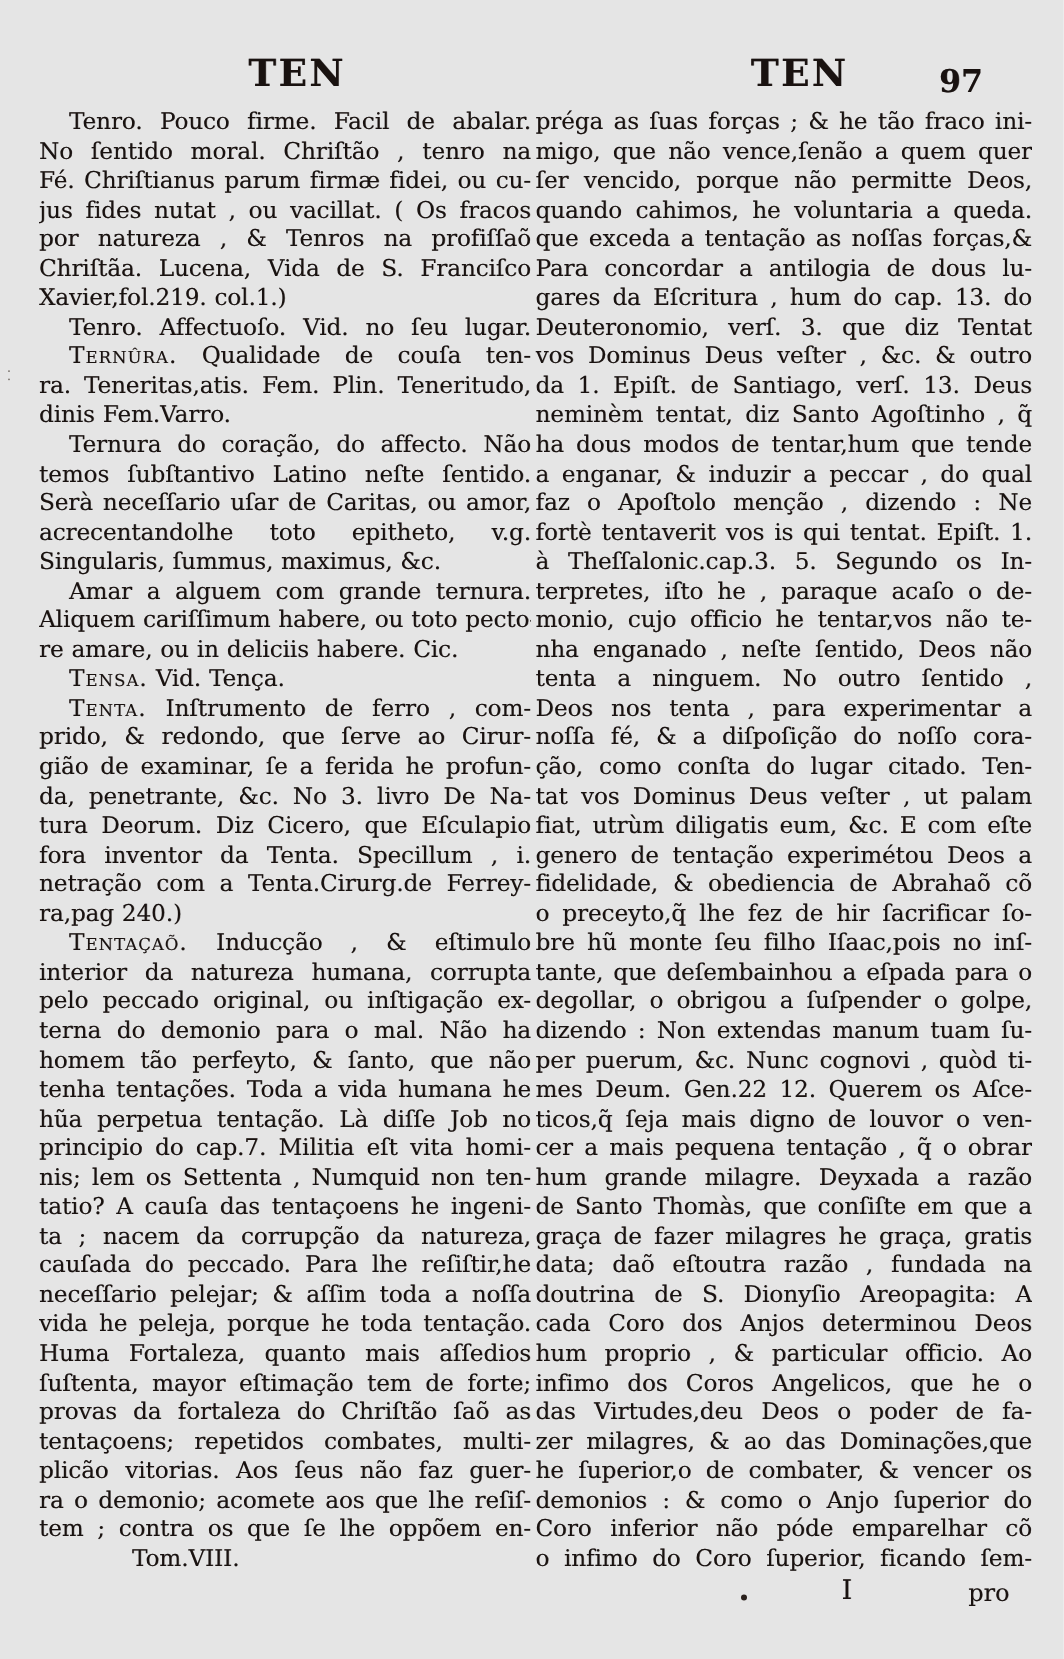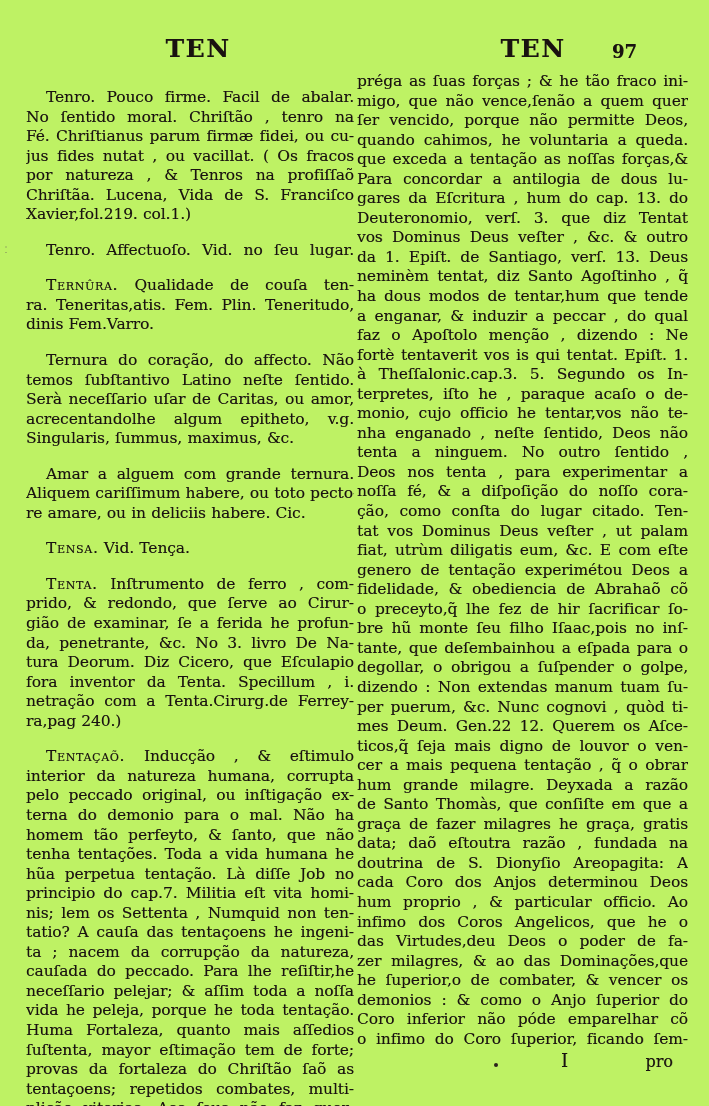--- a/index.html
+++ b/index.html
@@ -6,51 +6,51 @@
   body {
     width:709px; height:1106px;
     background:#ffffff;
     position:relative;
     font-family:"DejaVu Serif", serif;
     color:#191210;
     overflow:hidden;
   }
   .page {
     position:absolute; inset:0;
-    background:#bef264;
+    background:#e5e5e5;
   }
   .running-title {
     position:absolute; top:34px;
     font-size:25px; font-weight:bold;
     letter-spacing:1.5px;
     text-align:center;
     text-shadow:0.3px 0.3px 0 rgba(25,18,16,0.5);
   }
   .running-title.left  { left:26px;  width:328px; transform:translateX(8px); }
   .running-title.right { left:358px; width:330px; transform:translateX(10px); }
   .page-number {
-    position:absolute; top:41px; left:612px;
-    font-size:18px; font-weight:bold;
+    position:absolute; top:41px; left:626px;
+    font-size:21px; font-weight:bold;
     text-shadow:0.3px 0.3px 0 rgba(25,18,16,0.5);
   }
   .col { position:absolute; top:72px; }
   .col-left  { left:26px;  width:328px; }
   .col-right { left:357px; width:331px; }
   .line {
     font-size:15.4px;
     line-height:19.55px; height:19.55px;
     text-align:justify; text-align-last:justify;
     overflow:hidden;
     letter-spacing:-0.05px;
     word-spacing:0.4px;
     text-shadow:0.28px 0.28px 0 rgba(25,18,16,0.45);
     white-space:nowrap;
   }
   .line.nj { text-align-last:left; white-space:normal; }
-  .line.ind { padding-left:20px;margin-top:16px; }
+  .line.ind { padding-left:20px; }
   .i  { }
   .sc { font-variant:small-caps; letter-spacing:0.7px; }
   .sig-row {
     position:absolute; top:1050px; left:357px; width:331px; height:20px;
     font-size:16px;
     text-shadow:0.28px 0.28px 0 rgba(25,18,16,0.45);
   }
   .sig   { position:absolute; left:204px; top:0; font-size:18px; }
   .catch { position:absolute; right:15px; top:2px; font-size:16px; }
   .margin-mark {
@@ -80,21 +80,21 @@
       <div class="line"><span>por natureza , &amp; </span><span class="i">Tenros</span><span> na profiſſaõ</span></div>
       <div class="line"><span>Chriſtãa. Lucena, Vida de S. Franciſco</span></div>
       <div class="line nj"><span>Xavier,fol.219. col.1.)</span></div>
       <div class="line ind"><span>Tenro. Affectuoſo. </span><span class="i">Vid.</span><span> no ſeu lugar.</span></div>
       <div class="line ind"><span class="sc">Ternûra.</span><span> Qualidade de couſa ten-</span></div>
       <div class="line"><span>ra. </span><span class="i">Teneritas,atis. Fem. Plin. Teneritudo,</span></div>
       <div class="line nj"><span class="i">dinis Fem.Varro.</span></div>
       <div class="line ind"><span>Ternura do coração, do affecto. Não</span></div>
       <div class="line"><span>temos ſubſtantivo Latino neſte ſentido.</span></div>
       <div class="line"><span>Serà neceſſario uſar de </span><span class="i">Caritas</span><span>, ou </span><span class="i">amor</span><span>,</span></div>
-      <div class="line"><span>acrecentandolhe algum epitheto, </span><span class="i">v.g.</span></div>
+      <div class="line"><span>acrecentandolhe toto epitheto, </span><span class="i">v.g.</span></div>
       <div class="line nj"><span class="i">Singularis, ſummus, maximus, &amp;c.</span></div>
       <div class="line ind"><span>Amar a alguem com grande ternura.</span></div>
       <div class="line"><span class="i">Aliquem cariſſimum habere</span><span>, ou </span><span class="i">toto pecto-</span></div>
       <div class="line nj"><span class="i">re amare</span><span>, ou </span><span class="i">in deliciis habere. </span><span>Cic.</span></div>
       <div class="line nj ind"><span class="sc">Tensa.</span><span> </span><span class="i">Vid.</span><span> Tença.</span></div>
       <div class="line ind"><span class="sc">Tenta.</span><span> Inſtrumento de ferro , com-</span></div>
       <div class="line"><span>prido, &amp; redondo, que ſerve ao Cirur-</span></div>
       <div class="line"><span>gião de examinar, ſe a ferida he profun-</span></div>
       <div class="line"><span>da, penetrante, &amp;c. No 3. livro </span><span class="i">De Na-</span></div>
       <div class="line"><span class="i">tura Deorum.</span><span> Diz Cicero, que Eſculapio</span></div>

